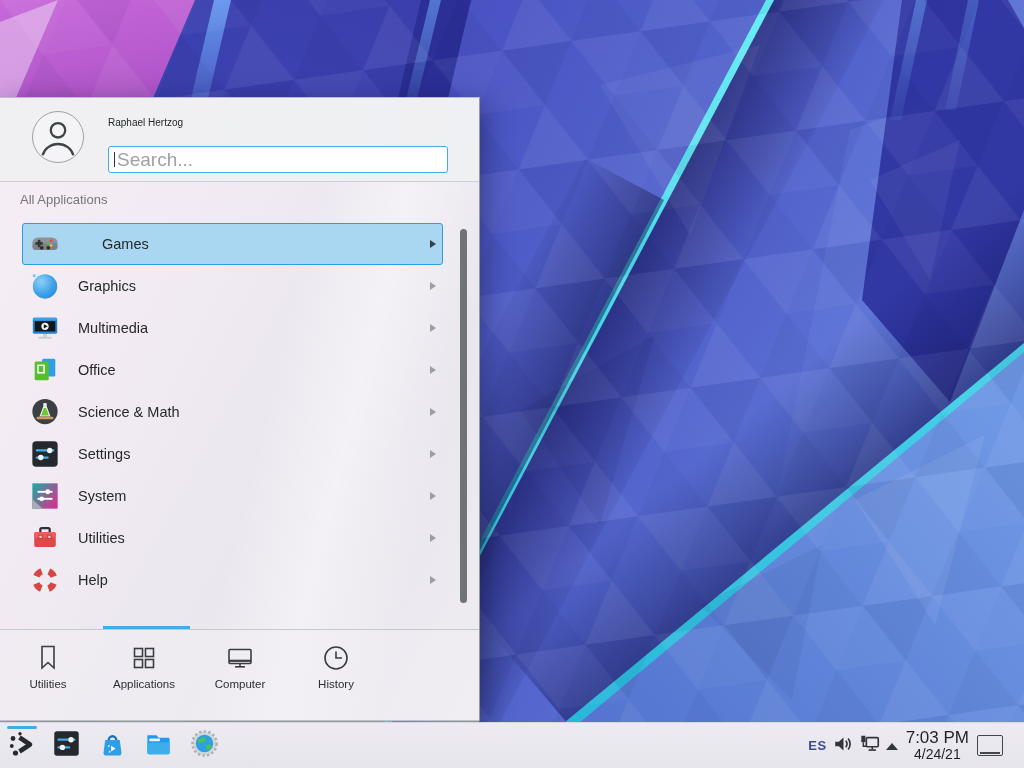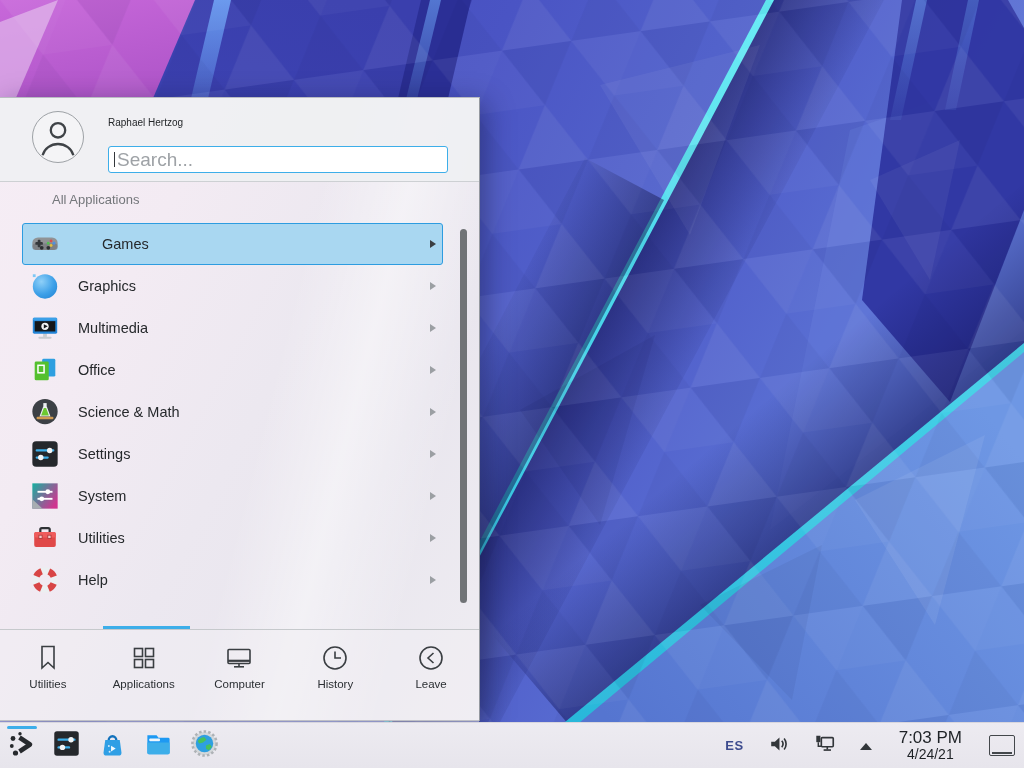--- a/index.html
+++ b/index.html
@@ -20,21 +20,21 @@
   .avatar{position:absolute;left:32px;top:13px;width:52px;height:52px;border:1px solid #9ea2a6;
     border-radius:50%;box-sizing:border-box;background:rgba(255,255,255,.25);}
   .user-name{position:absolute;left:108px;top:19px;font-size:10px;color:#232629;}
   .search-wrap{position:absolute;left:108px;top:48px;width:340px;height:27px;}
   .search-wrap input{width:100%;height:100%;box-sizing:border-box;border:1px solid #3daee9;border-radius:3px;
     background:#ffffff;font-family:inherit;font-size:19px;color:#232629;padding:0 0 0 8px;outline:none;}
   .search-wrap input::placeholder{color:#9ea2a6;}
   .search-caret{position:absolute;left:6px;top:6px;width:1px;height:15px;background:#33373b;}
 
   .section-label{position:absolute;left:0;top:84px;height:41px;width:100%;box-sizing:border-box;
-    padding:10px 0 0 20px;font-size:13px;color:#74777b;margin-left:32px;}
+    padding:10px 0 0 20px;font-size:13px;color:#74777b;}
 
   .cat-list{position:absolute;left:0;top:125px;width:100%;height:406px;overflow:hidden;}
   .menu-row{position:relative;height:42px;margin:0 36px 0 22px;display:flex;align-items:center;
     border:1px solid transparent;border-radius:3px;box-sizing:border-box;padding-left:7px;}
   .menu-row.selected{background:#a9d7f1;border-color:#2d9ce0;gap:24px;}
   .row-icon{width:30px;height:30px;flex:0 0 30px;margin-right:18px;display:flex;align-items:center;justify-content:center;}
   .row-label{font-size:14.5px;color:#26292c;flex:1;}
   .row-arrow{width:0;height:0;border-top:4.5px solid transparent;border-bottom:4.5px solid transparent;
     border-left:6px solid #9b9fa3;margin-right:6px;}
   .menu-row.selected .row-arrow{border-left-color:#3a3e42;}
@@ -48,21 +48,21 @@
   .foot-icon{width:30px;height:30px;}
   .foot-label{margin-top:5px;font-size:11.5px;color:#2b2f33;}
 
   
   #taskbar{position:absolute;left:0;top:722px;width:1024px;height:46px;
     background:linear-gradient(180deg,#edebf1 0%,#e7e5ec 100%);border-top:1px solid #d8d6dd;
     display:flex;align-items:center;box-sizing:border-box;padding-left:4px;}
   .tb-btn{position:relative;width:36px;height:46px;display:flex;align-items:center;justify-content:center;}
   .tb-app{width:40px;height:46px;margin-left:6px;display:flex;align-items:center;justify-content:center;}
   .tb-indicator{position:absolute;left:3px;top:3px;width:30px;height:3px;border-radius:1.5px;background:#3daee9;}
-  .tray{margin-left:auto;display:flex;align-items:center;gap:24px;padding-right:9px;text-align:center;}
+  .tray{margin-left:auto;display:flex;align-items:center;gap:5px;padding-right:21px;text-align:center;}
   .kbd-layout{font-size:13px;font-weight:bold;color:#3d4b8e;letter-spacing:.5px;}
   .tray-caret{width:0;height:0;border-left:6px solid transparent;border-right:6px solid transparent;
     border-bottom:7px solid #32363a;margin-top:1px;}
   .clock{display:flex;flex-direction:column;align-items:center;line-height:1.08;margin:0 3px;}
   .clock-time{font-size:17px;color:#1e2226;}
   .clock-date{font-size:14px;color:#1e2226;}
   .show-desktop{width:26px;height:21px;border:1.6px solid #43474b;border-radius:2px;box-sizing:border-box;
     position:relative;}
   .show-desktop::after{content:"";position:absolute;left:2px;right:2px;bottom:1.5px;height:2px;background:#43474b;}
 </style>
@@ -344,28 +344,20 @@
         <span class="foot-label">Computer</span>
       </div>
       <div class="foot-tab">
         <span class="foot-icon">
           <svg viewBox="0 0 30 30" width="30" height="30" fill="none" stroke="#3a3e42" stroke-width="1.6">
             <circle cx="15" cy="15" r="11"></circle>
             <path d="M15,8.5 V15 H21"></path>
           </svg></span>
         <span class="foot-label">History</span>
       </div>
-      <div class="foot-tab">
-        <span class="foot-icon">
-          <svg viewBox="0 0 30 30" width="30" height="30" fill="none" stroke="#3a3e42" stroke-width="1.6">
-            <circle cx="15" cy="15" r="11"></circle>
-            <path d="M17.5,10 L12,15 L17.5,20"></path>
-          </svg></span>
-        <span class="foot-label">Leave</span>
-      </div>
     </div>
   </div>
 
   <div id="taskbar">
     <div class="tb-btn">
       <div class="tb-indicator"></div>
       <span>
         <svg viewBox="0 0 30 30" width="30" height="30">
           <circle cx="6" cy="9.5" r="2.4" fill="#26292d"></circle>
           <circle cx="4.8" cy="17" r="1.9" fill="#26292d"></circle>

